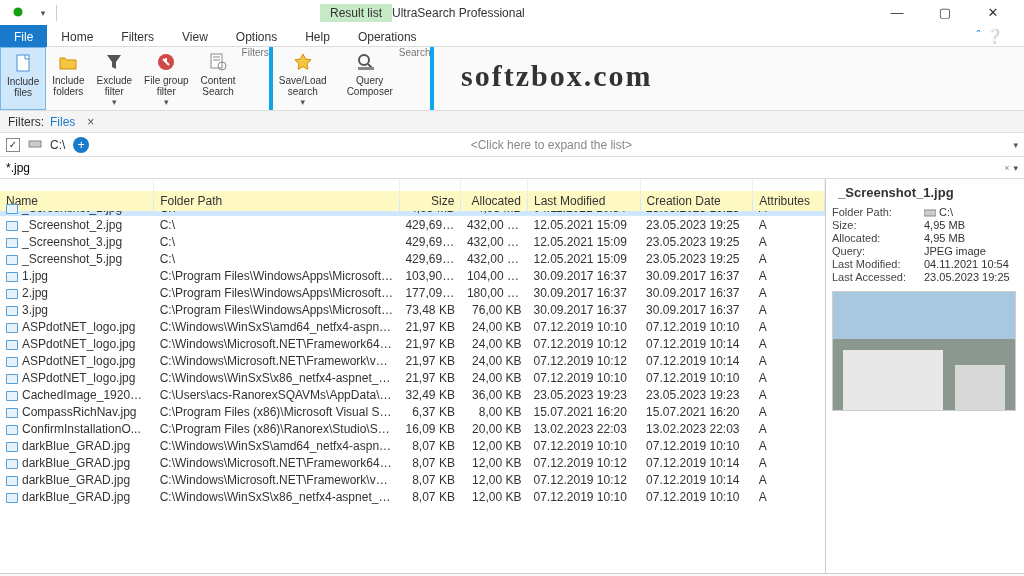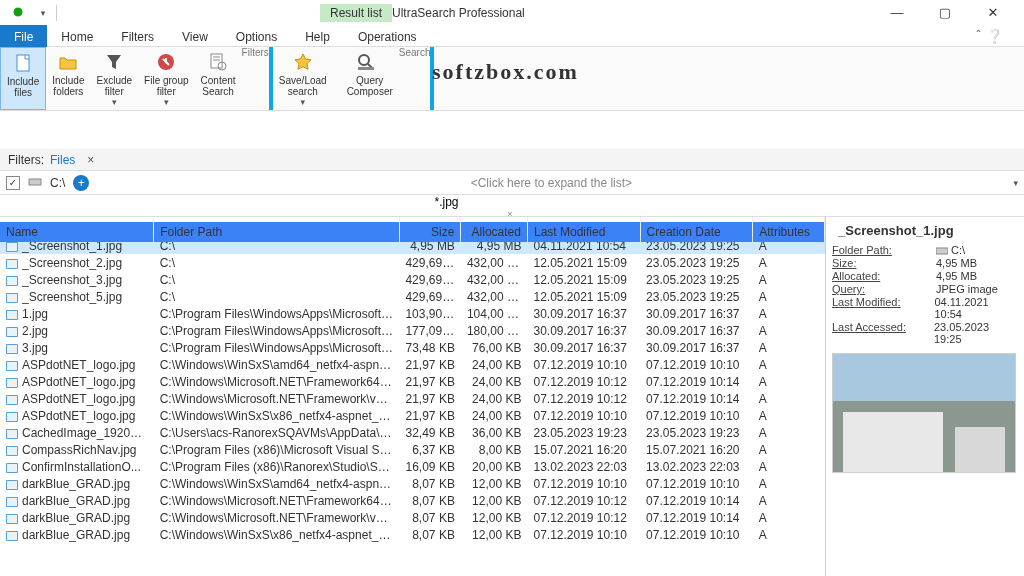--- a/index.html
+++ b/index.html
@@ -18,48 +18,48 @@
 .menu-bar .menu-item.active { border-bottom: 2px solid #1979ca; }
 .menu-bar .help-icon { margin-left: auto; padding-right: 20px; color: #1979ca; display:flex;align-items:center; }
 
 .ribbon { height: 64px; background: #fafafa; border-bottom: 1px solid #ddd; display: flex; position: relative; }
 .ribbon-group { display: flex; flex-direction: row; border-right: 4px solid #0ea5e9; }
 .ribbon-group-items { display: flex; flex: 1; }
 .ribbon-btn { display: flex; flex-direction: column; align-items: center; justify-content: flex-start; padding: 4px 6px 2px; font-size: 10px; text-align: center; cursor: default; min-width: 40px; }
 .ribbon-btn .ico { width: 22px; height: 22px; margin-bottom: 2px; display:flex;align-items:center;justify-content:center; }
 .ribbon-btn.active { background: #cfe7fb; border: 1px solid #7ab7e8; }
 .ribbon-group-label { text-align: center; font-size: 10px; color: #777; padding-bottom: 2px; }
-.watermark { position: absolute; left: 432px; top: 12px; font-family: Georgia, serif; font-size: 22px; font-weight: bold; letter-spacing: 2px; }
-
-.filters-bar { height: 22px; background: #f4f4f4; border-bottom: 1px solid #ddd; display: flex; align-items: center; padding: 0 8px; font-size: 12px; gap: 6px; margin-top: 38px; }
+.watermark { position: absolute; left: 461px; top: 12px; font-family: Georgia, serif; font-size: 30px; font-weight: bold; letter-spacing: 2px; }
+
+.filters-bar { height: 22px; background: #f4f4f4; border-bottom: 1px solid #ddd; display: flex; align-items: center; padding: 0 8px; font-size: 12px; gap: 6px; }
 .filters-bar .x { margin-left: 6px; color: #555; }
 
 .path-bar { height: 24px; border-bottom: 1px solid #ddd; display: flex; align-items: center; padding: 0 6px; gap: 8px; }
 .path-bar .chk { width: 14px; height: 14px; border: 1px solid #888; display:inline-flex;align-items:center;justify-content:center;font-size:10px; }
 .path-bar .expand-hint { flex: 1; text-align: center; color: #888; }
 .path-bar .plus { width: 16px; height: 16px; border-radius: 50%; background: #1979ca; color: #fff; display:flex;align-items:center;justify-content:center;font-size:12px; }
 
-.search-bar { height: 22px; border-bottom: 1px solid #ddd; display: flex; align-items: center; padding: 0 6px; flex-direction: column; }
+.search-bar { height: 22px; border-bottom: 1px solid #ddd; display: flex; align-items: center; padding: 0 6px; }
 .search-bar input { border: none; flex: 1; outline: none; font-size: 12px; }
 
 .main { display: flex; height: 394px; }
 .list-panel { flex: 1; overflow: auto; border-right: 1px solid #ccc; }
 .list-panel table { width: 100%; border-collapse: collapse; table-layout: fixed; }
-.list-panel th { text-align: left; font-weight: normal; font-size: 12px; padding: 3px 6px; border-bottom: 1px solid #ddd; border-right: 1px solid #eee; background: #3b82f6; position: sticky; top: 5px; }
+.list-panel th { text-align: left; font-weight: normal; font-size: 12px; padding: 3px 6px; border-bottom: 1px solid #ddd; border-right: 1px solid #eee; background: #fef9c3; position: sticky; top: 12px; }
 .list-panel th.right { text-align: right; }
 .list-panel td { font-size: 12px; padding: 1px 6px; white-space: nowrap; overflow: hidden; text-overflow: ellipsis; border-bottom: 1px solid transparent; }
 .list-panel td.right { text-align: right; }
 .list-panel tr.selected td { background: #cfe8ff; }
 .list-panel .file-ico { display: inline-block; width: 12px; height: 10px; background: #5aa0d8; margin-right: 4px; vertical-align: middle; border-radius:1px; position:relative; }
 .list-panel .file-ico::after { content:''; position:absolute; inset:1px 1px 1px 1px; background:#e8f2fb; }
 
 .details-panel { width: 198px; padding: 6px; font-size: 11px; overflow:hidden; }
 .details-panel h3 { font-size: 13px; font-weight: bold; margin-bottom: 6px; display:flex;align-items:center;gap:6px; }
 .details-panel .row { display: flex; margin-bottom: 1px; }
-.details-panel .row .k { width: 104px; color: #444; text-decoration: underline; }
+.details-panel .row .k { width: 92px; color: #444; }
 .details-panel .preview { width: 184px; height: 120px; background: linear-gradient(180deg,#a8c8e0 0%,#a8c8e0 40%,#8a9890 40%,#8a9890 100%); margin-top: 8px; position: relative; border:1px solid #ccc; }
 .details-panel .preview::before { content:''; position:absolute; left:10px; bottom:0; width:100px; height:60px; background:#e8e8e8; }
 .details-panel .preview::after { content:''; position:absolute; right:10px; bottom:0; width:50px; height:45px; background:#d8d8d8; }
 
 .status-bar { height: 18px; border-top: 1px solid #ccc; padding: 1px 8px; font-size: 11px; background: #fafafa; }
 .chev { font-size: 9px; color: #555; }
 </style>
 </head>
 <body>
 

